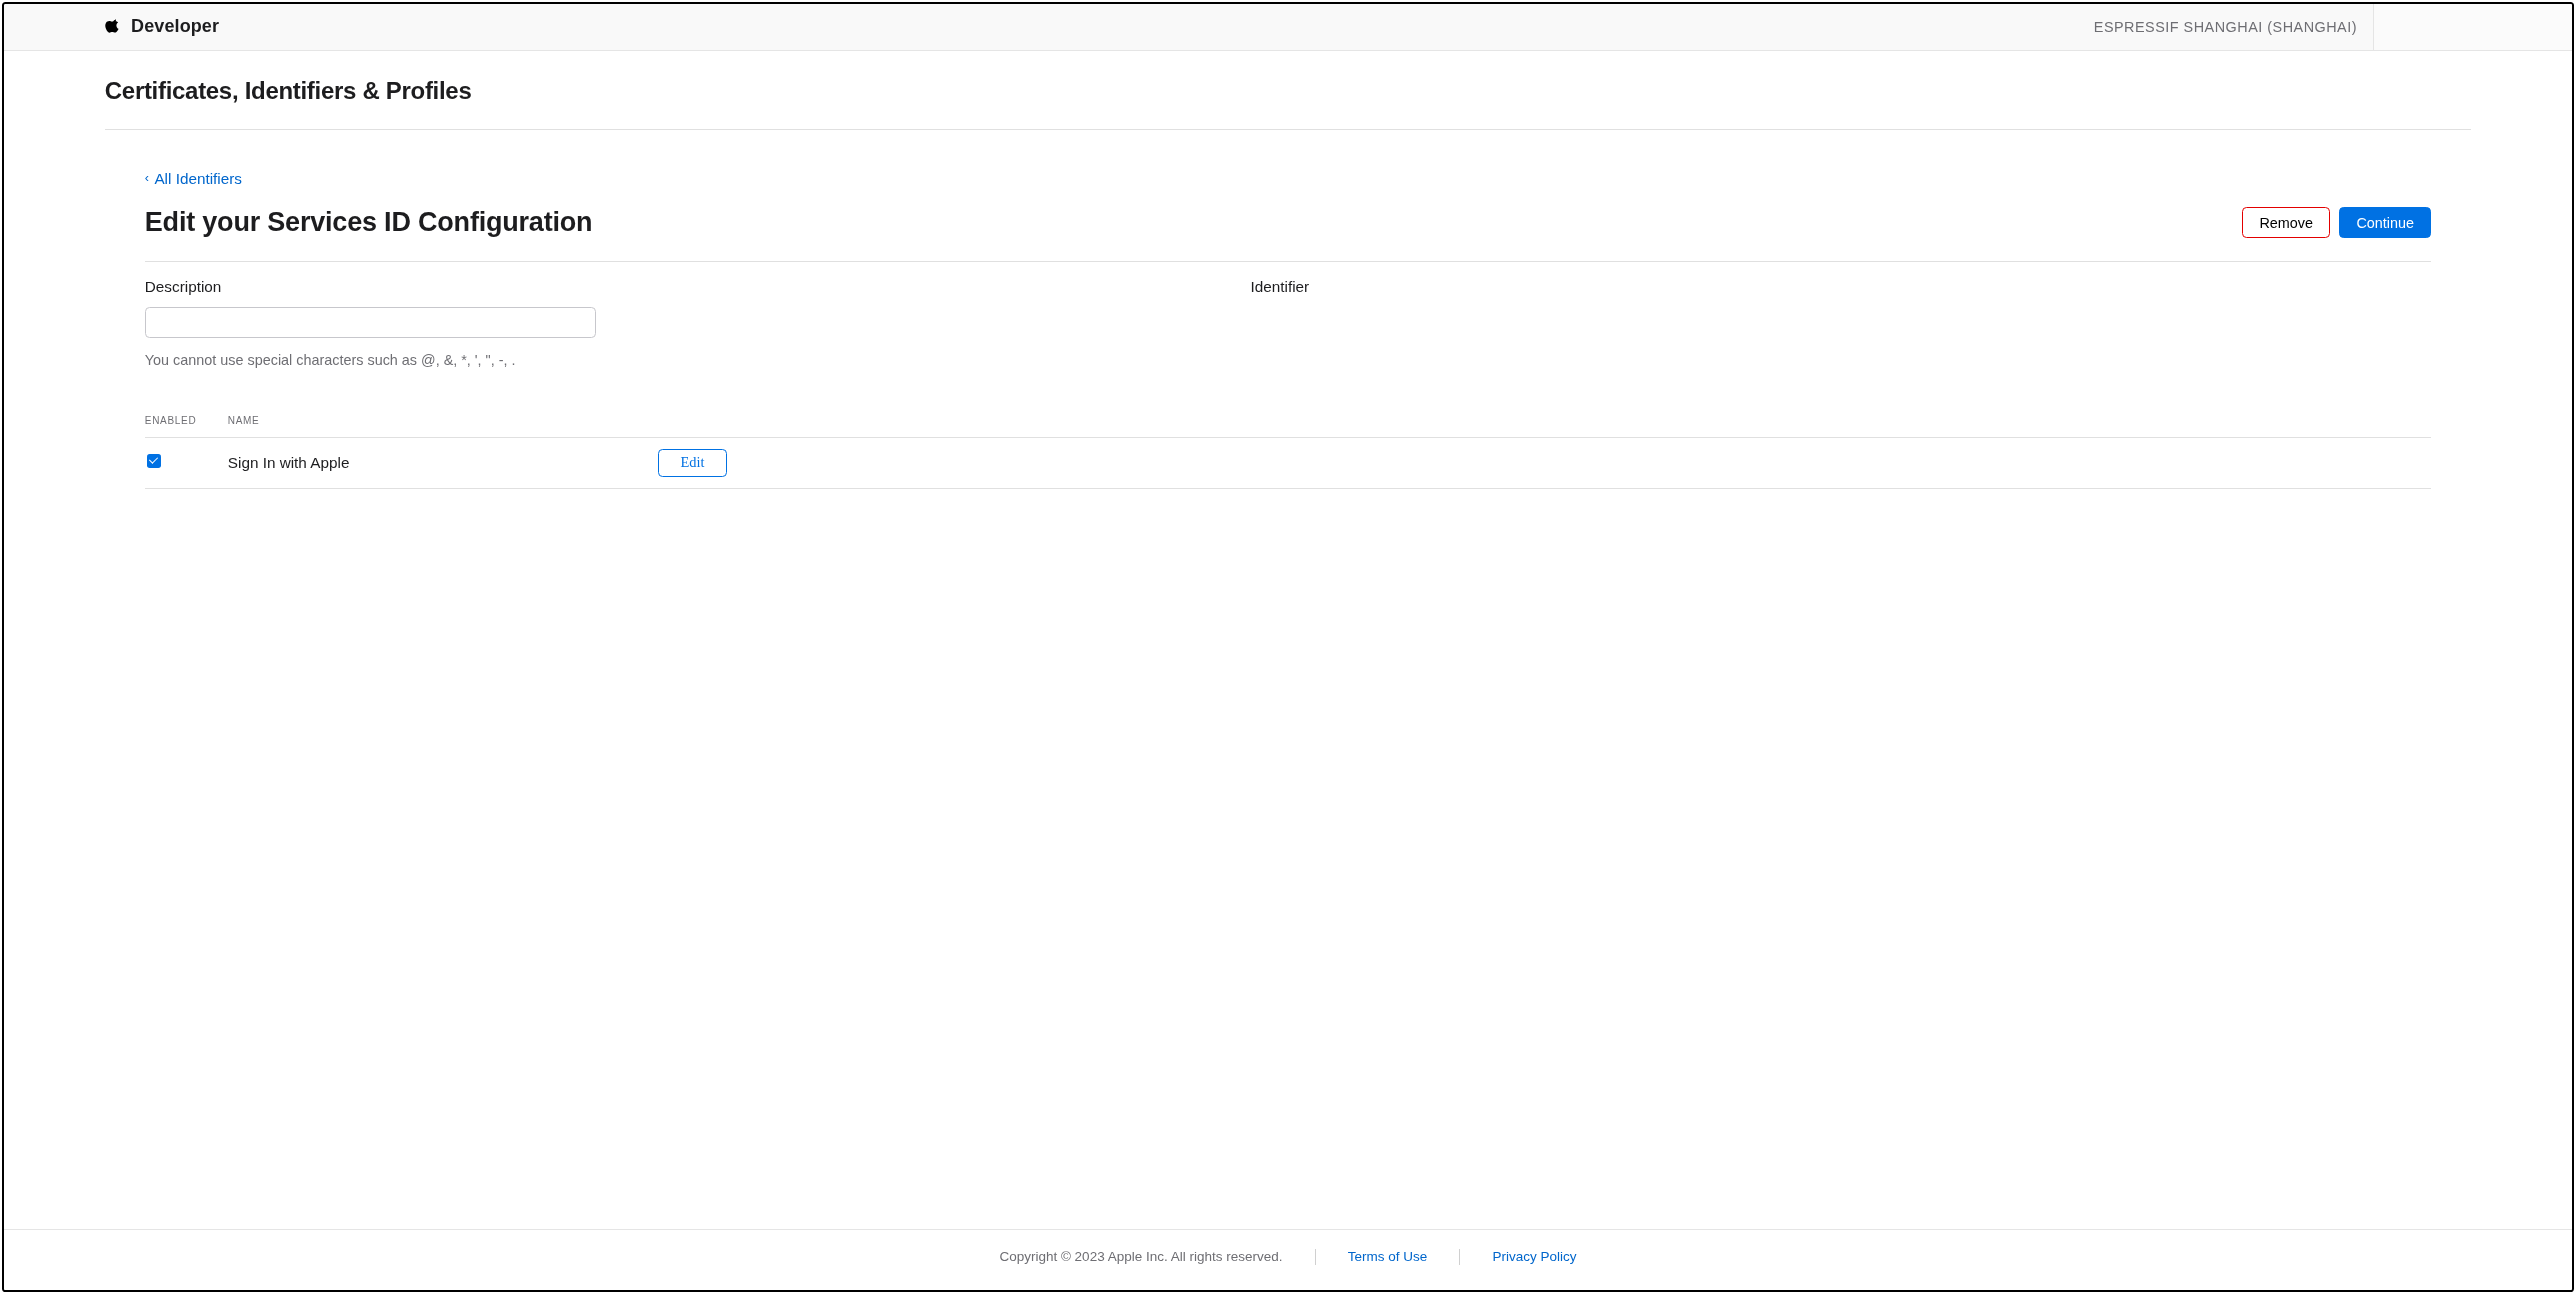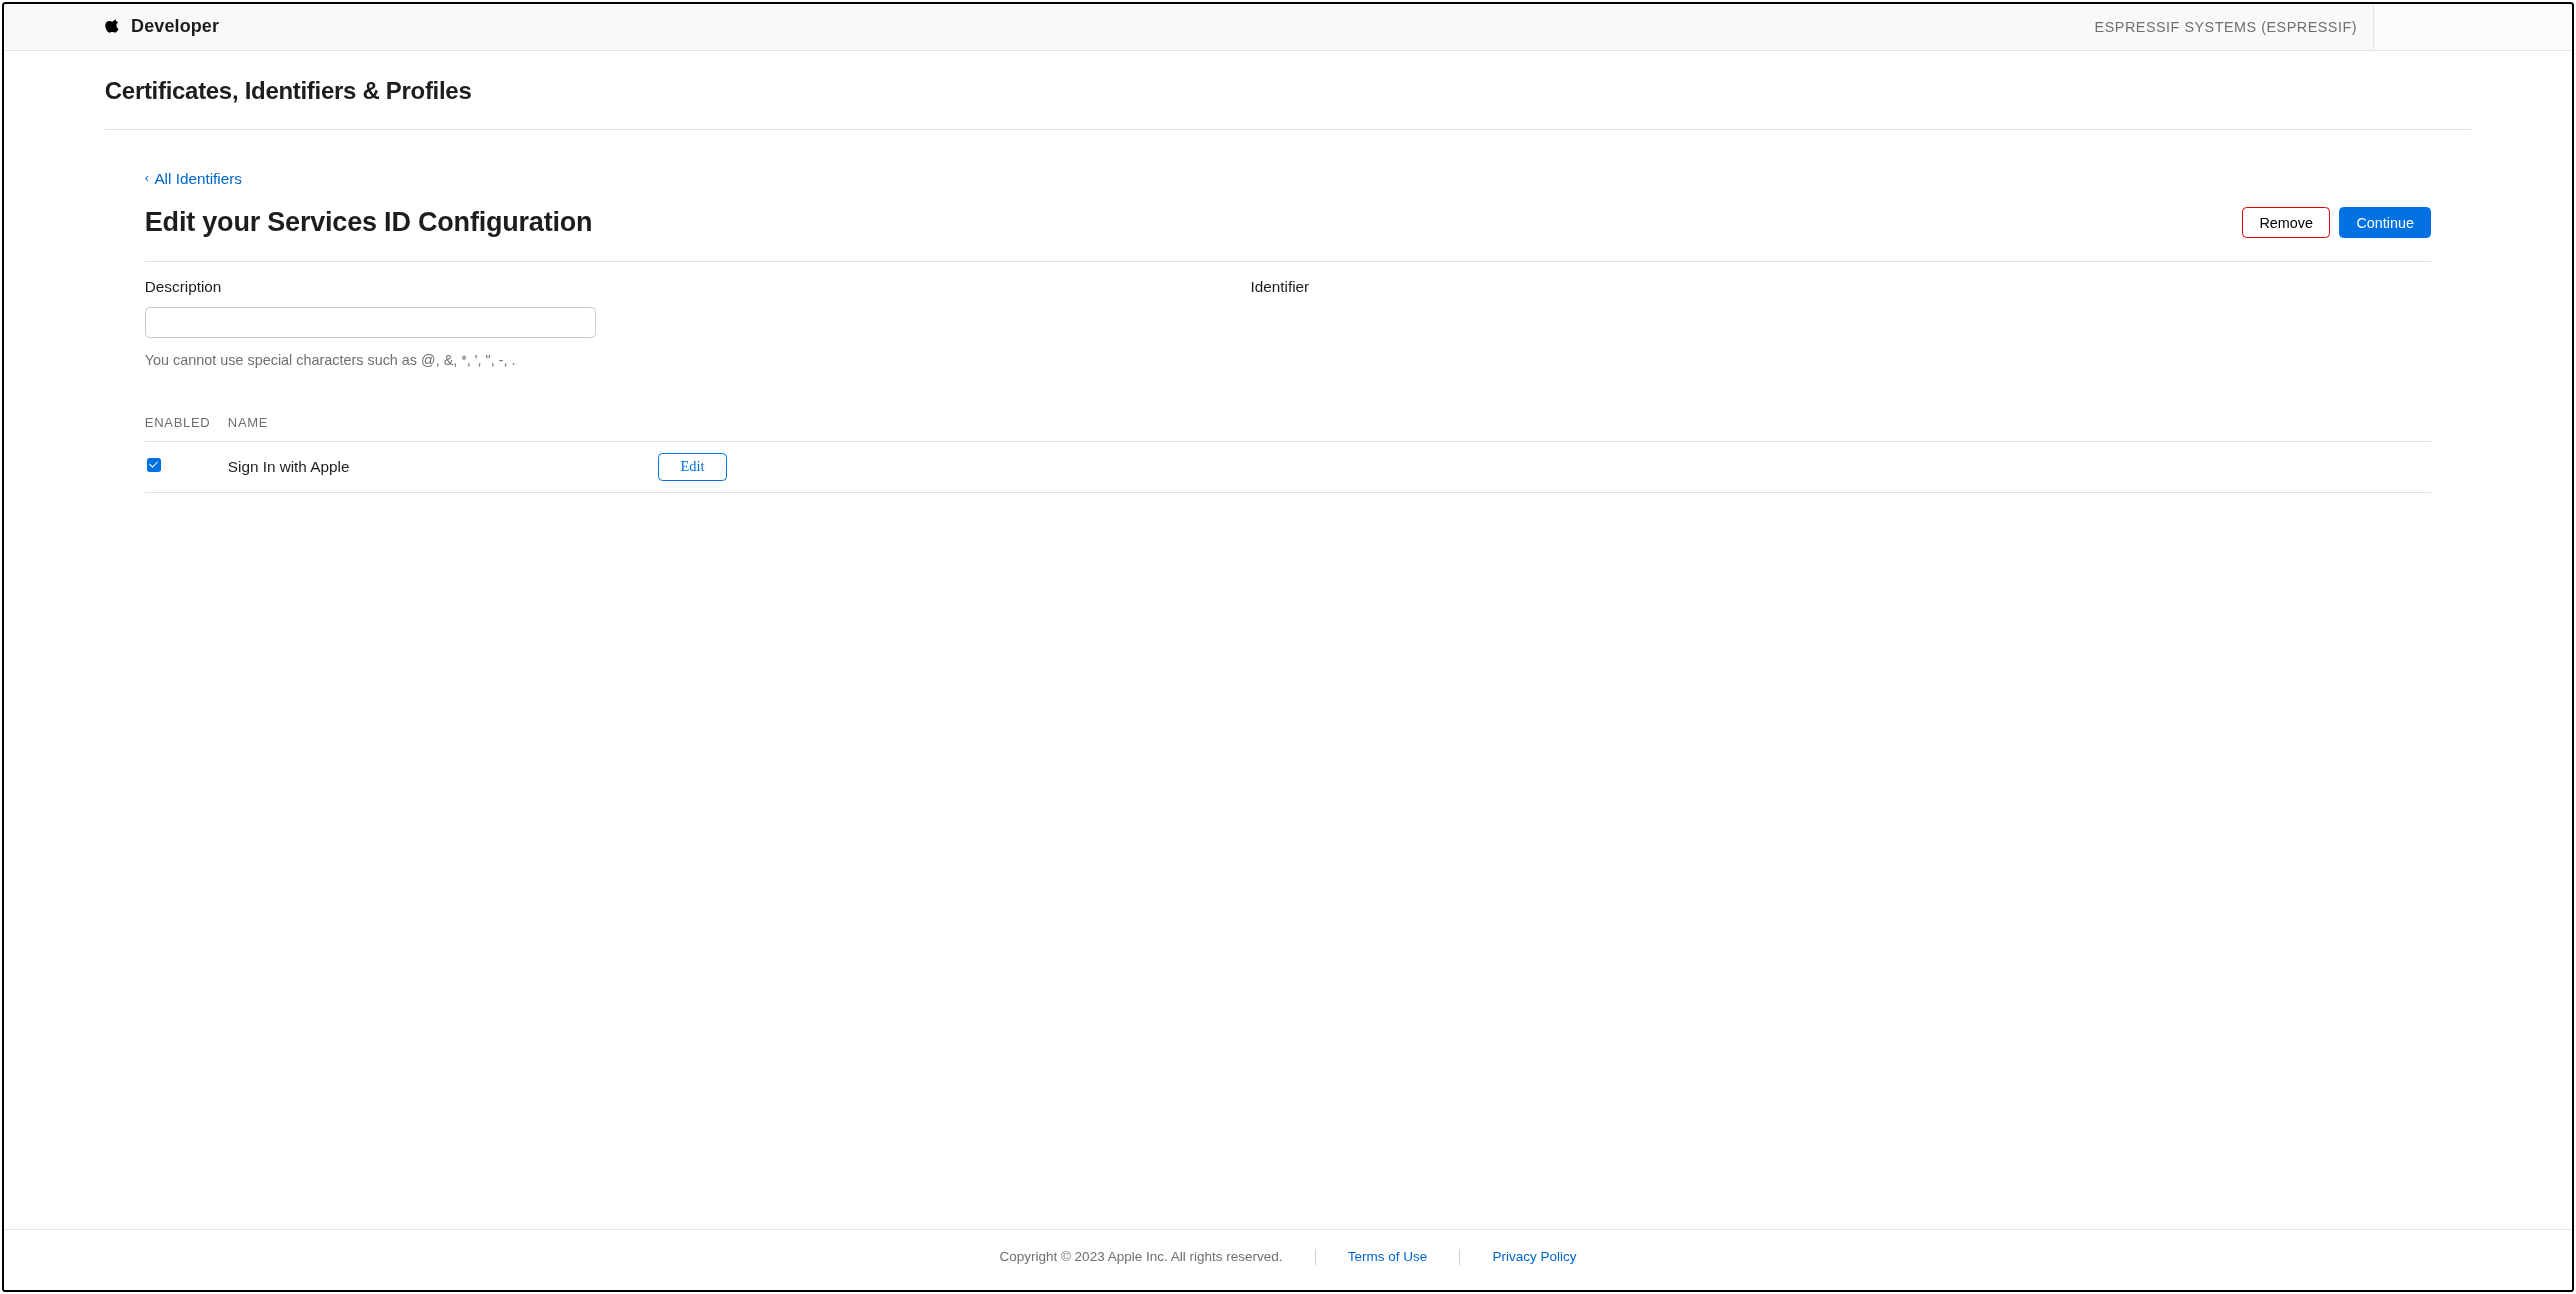--- a/index.html
+++ b/index.html
@@ -155,21 +155,21 @@
 
   .cap-table { margin-top: 43px; }
   .cap-head {
     display:flex;
     border-bottom: 0.9px solid #e0e0e0;
     padding-bottom: 9px;
   }
   .col-enabled { width: 83px; }
   .col-name { flex:1; }
   .th {
-    font-size: 13px;
+    font-size: 10px;
     letter-spacing: 0.7px;
     color: #6e6e73;
   }
   .cap-row {
     display:flex;
     align-items:center;
     border-bottom: 0.9px solid #e0e0e0;
     padding: 14.4px 0;
   }
   .chk {
@@ -239,21 +239,21 @@
   <div class="topbar">
     <div class="brand">
       <span class="apple-logo">
         <svg viewBox="0 0 170 170" fill="#000">
             <path d="M150.7 130.6c-3 6.8-6.6 13.1-10.9 18.8-5.9 7.9-10.7 13.4-14.4 16.4-5.8 4.9-12 7.5-18.6 7.6-4.8 0-10.5-1.4-17.2-4.1-6.7-2.7-12.9-4.1-18.5-4.1-5.9 0-12.2 1.4-19 4.1-6.8 2.8-12.3 4.2-16.5 4.3-6.3.3-12.6-2.3-18.9-7.9-4-3.2-9.1-8.9-15.2-17C-4 140.1-9.3 129.5-13.4 117.9c-4.4-12.6-6.6-24.8-6.6-36.6 0-13.5 2.9-25.2 8.8-34.9 4.6-7.8 10.8-14 18.4-18.5 7.6-4.5 15.9-6.8 24.7-7 5 0 11.7 1.6 20 4.7 8.3 3.1 13.7 4.7 16 4.7 1.7 0 7.6-1.9 17.5-5.6 9.4-3.4 17.3-4.9 23.8-4.3 17.6 1.4 30.9 8.4 39.7 20.9-15.8 9.6-23.6 23-23.4 40.2.1 13.4 5 24.5 14.5 33.3 4.3 4.1 9.1 7.2 14.5 9.5-1.2 3.4-2.4 6.6-3.8 9.7zM120.5 7.3c0 10.1-3.7 19.5-11 28.2-8.8 10.4-19.5 16.4-31.1 15.4-.1-1.2-.2-2.5-.2-3.8 0-9.7 4.2-20.1 11.7-28.6 3.7-4.3 8.5-7.8 14.2-10.7C109.9 5 115.2 3.5 120.2 3.2c.2 1.4.3 2.7.3 4.1z" transform="translate(20,0) scale(0.85)"></path>
           </svg>
       </span>
       <span class="brand-text">Developer</span>
     </div>
     <div class="account-area">
-      <span class="account-name">ESPRESSIF SYSTEMS (ESPRESSIF)</span>
+      <span class="account-name">ESPRESSIF SHANGHAI (SHANGHAI)</span>
       <div class="account-blank"></div>
     </div>
   </div>
 
   <div class="page">
     <h1 class="page-title">Certificates, Identifiers &amp; Profiles</h1>
 
     <div class="content">
       <a class="backlink">
         <span class="chev">‹</span>

